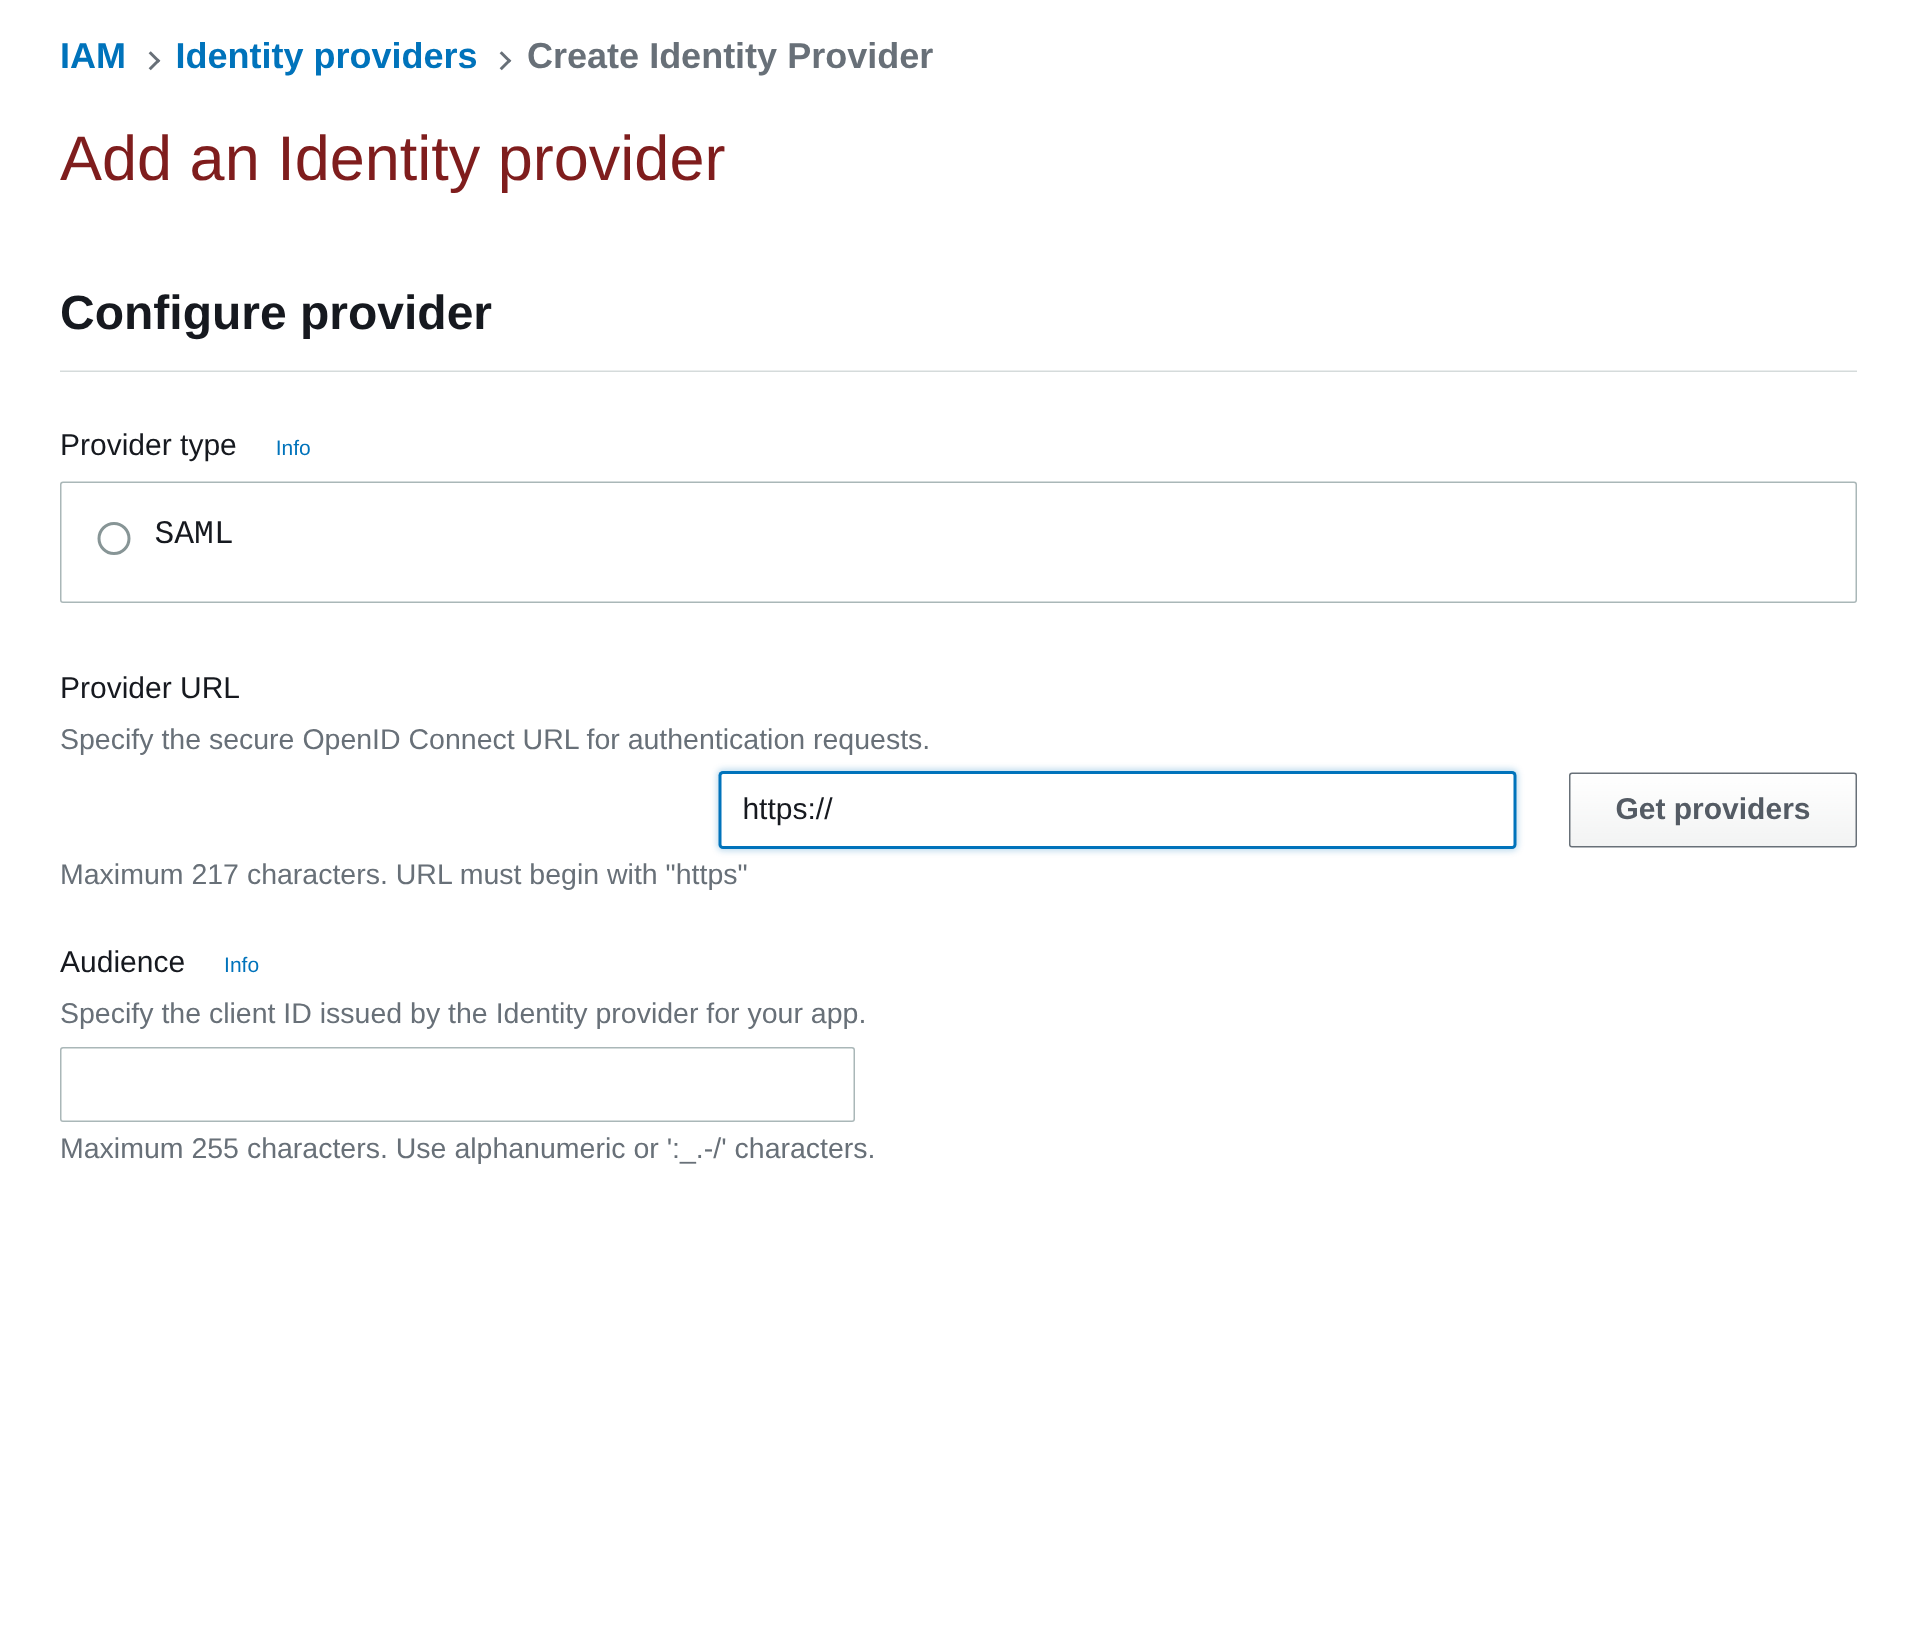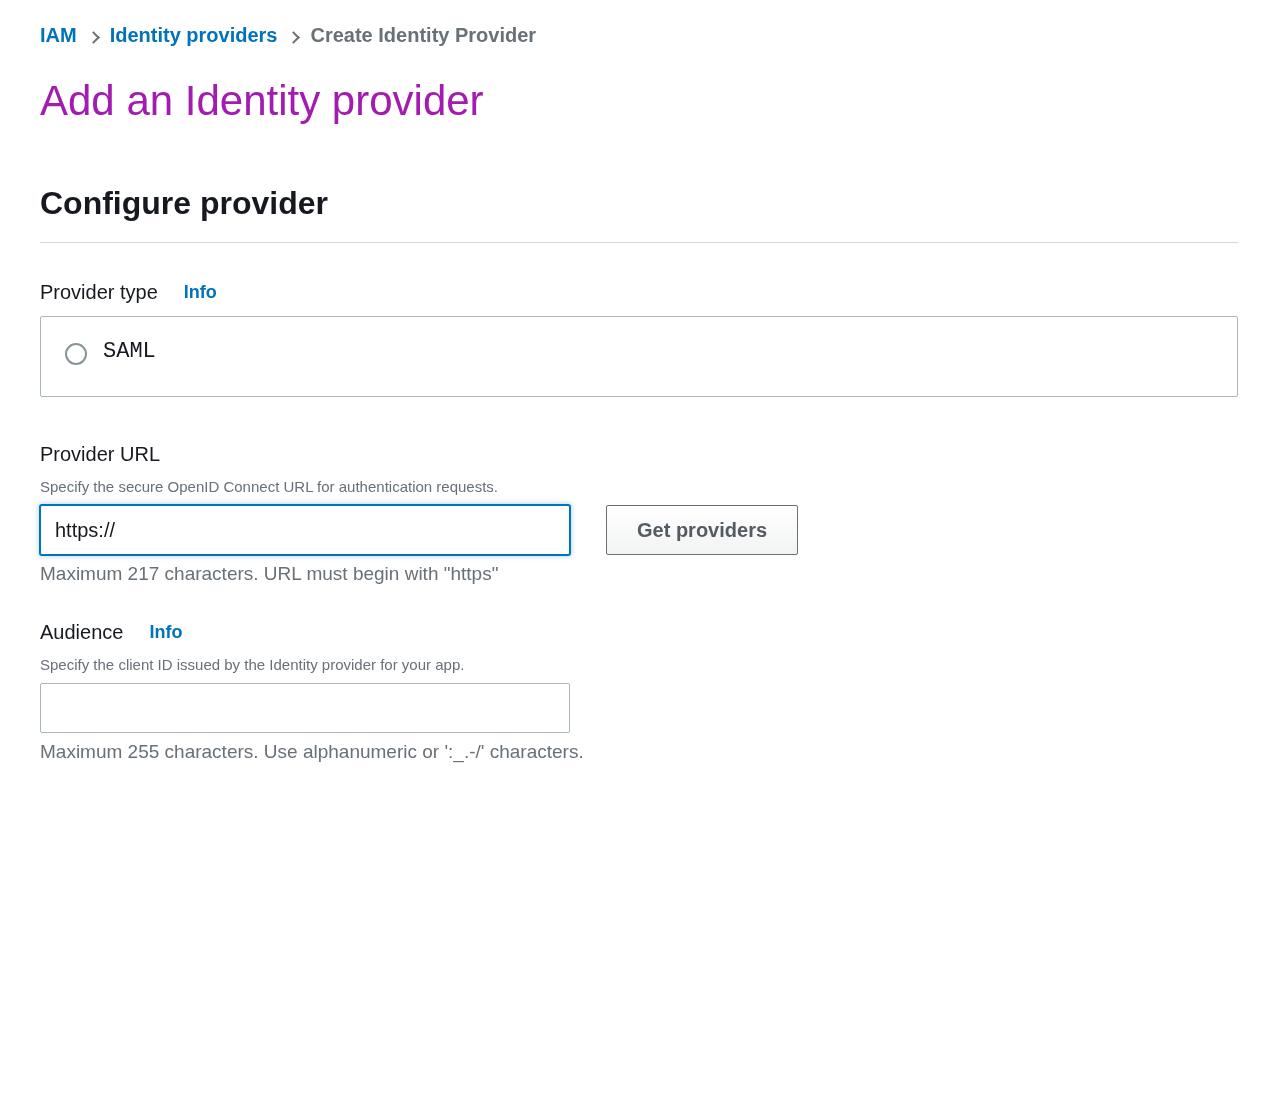--- a/index.html
+++ b/index.html
@@ -11,38 +11,38 @@
       font-family: "Amazon Ember", "Helvetica Neue", Helvetica, Arial, sans-serif;
       background: #ffffff;
       padding: 24px 40px;
       color: #16191f;
     }
     .breadcrumb {
       display: flex;
       align-items: center;
       gap: 12px;
       margin-bottom: 30px;
-      font-size: 20px;
+      font-size: 24px;
     }
     .breadcrumb a {
       color: #0073bb;
       text-decoration: none;
       font-weight: 600;
     }
     .breadcrumb .chevron {
       color: #687078;
     }
     .breadcrumb .current {
       color: #687078;
       font-weight: 600;
     }
     .page-title {
       font-size: 42px;
       font-weight: 400;
-      color: #a21caf;
+      color: #7f1d1d;
       margin-bottom: 60px;
     }
     .section-title {
       font-size: 32px;
       font-weight: 700;
       color: #16191f;
       margin-bottom: 20px;
     }
     hr {
       border: none;
@@ -55,22 +55,22 @@
       gap: 26px;
       margin-bottom: 12px;
     }
     .field-label {
       font-size: 20px;
       color: #16191f;
       font-weight: 400;
     }
     .info-link {
       color: #0073bb;
-      font-size: 18px;
-      font-weight: 700;
+      font-size: 14px;
+      font-weight: 400;
       text-decoration: none;
     }
     .radio-cards {
       display: flex;
       gap: 34px;
       margin-bottom: 46px;
       font-family: Liberation Mono, monospace;
     }
     .radio-card {
       border: 1px solid #aab7b8;
@@ -112,34 +112,35 @@
       color: #16191f;
       margin-bottom: 6px;
       font-weight: 400;
     }
     .radio-card .radio-desc {
       font-size: 19px;
       color: #687078;
       line-height: 1.5;
     }
     .field-help {
-      font-size: 15px;
+      font-size: 19px;
       color: #687078;
       margin-bottom: 10px;
     }
     .field-hint {
       font-size: 19px;
       color: #687078;
       margin-top: 8px;
       margin-bottom: 36px;
     }
     .input-row {
       display: flex;
       gap: 36px;
       align-items: center;
+      justify-content: flex-end;
     }
     input[type="text"] {
       border: 1px solid #aab7b8;
       border-radius: 2px;
       font-size: 20px;
       padding: 10px 14px;
       width: 530px;
       height: 50px;
       color: #16191f;
       font-family: inherit;

